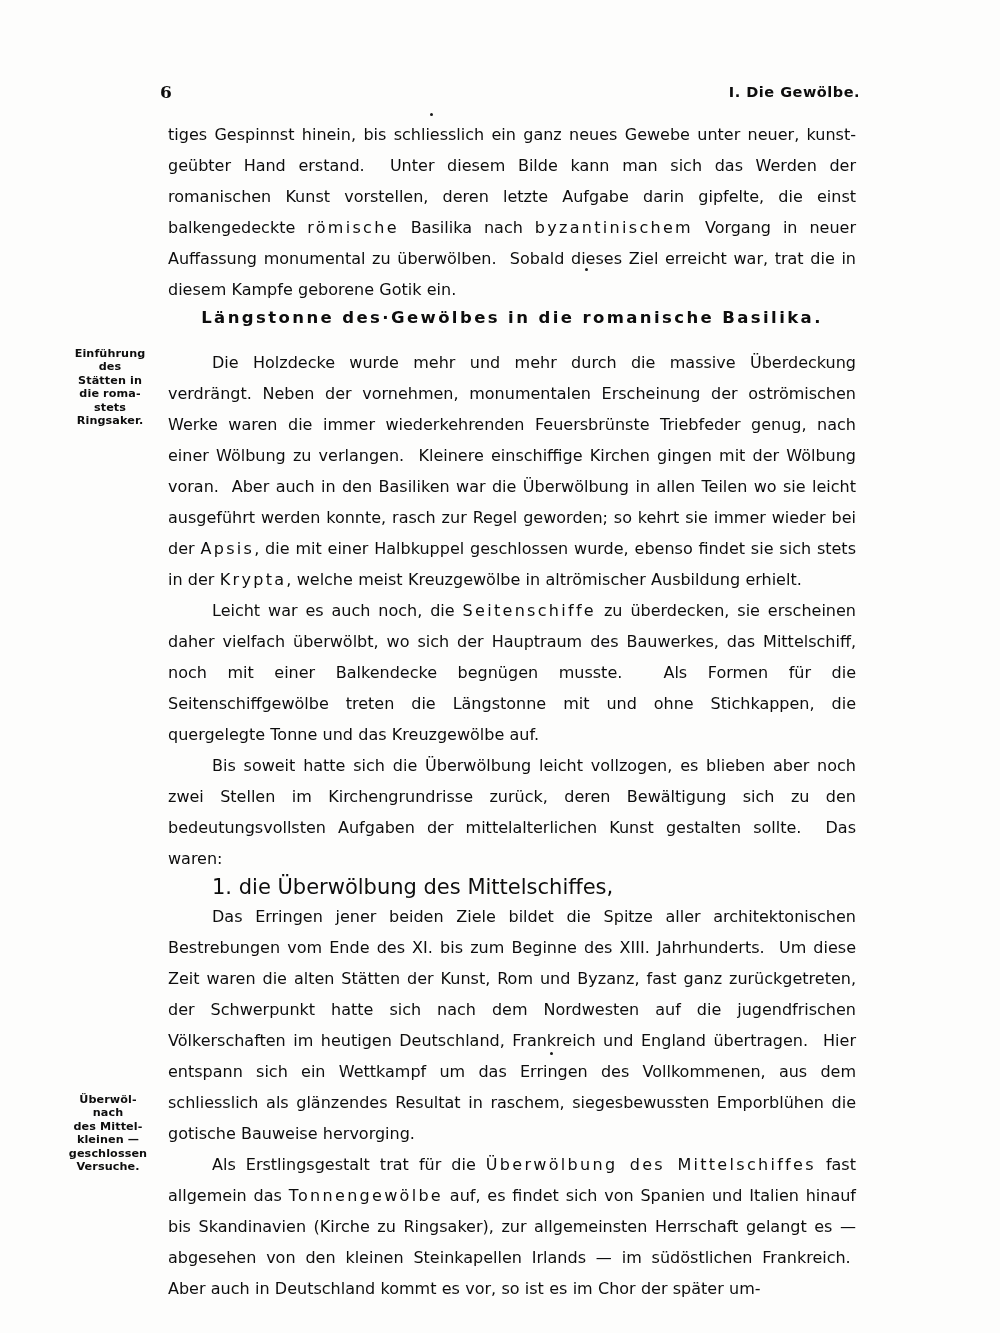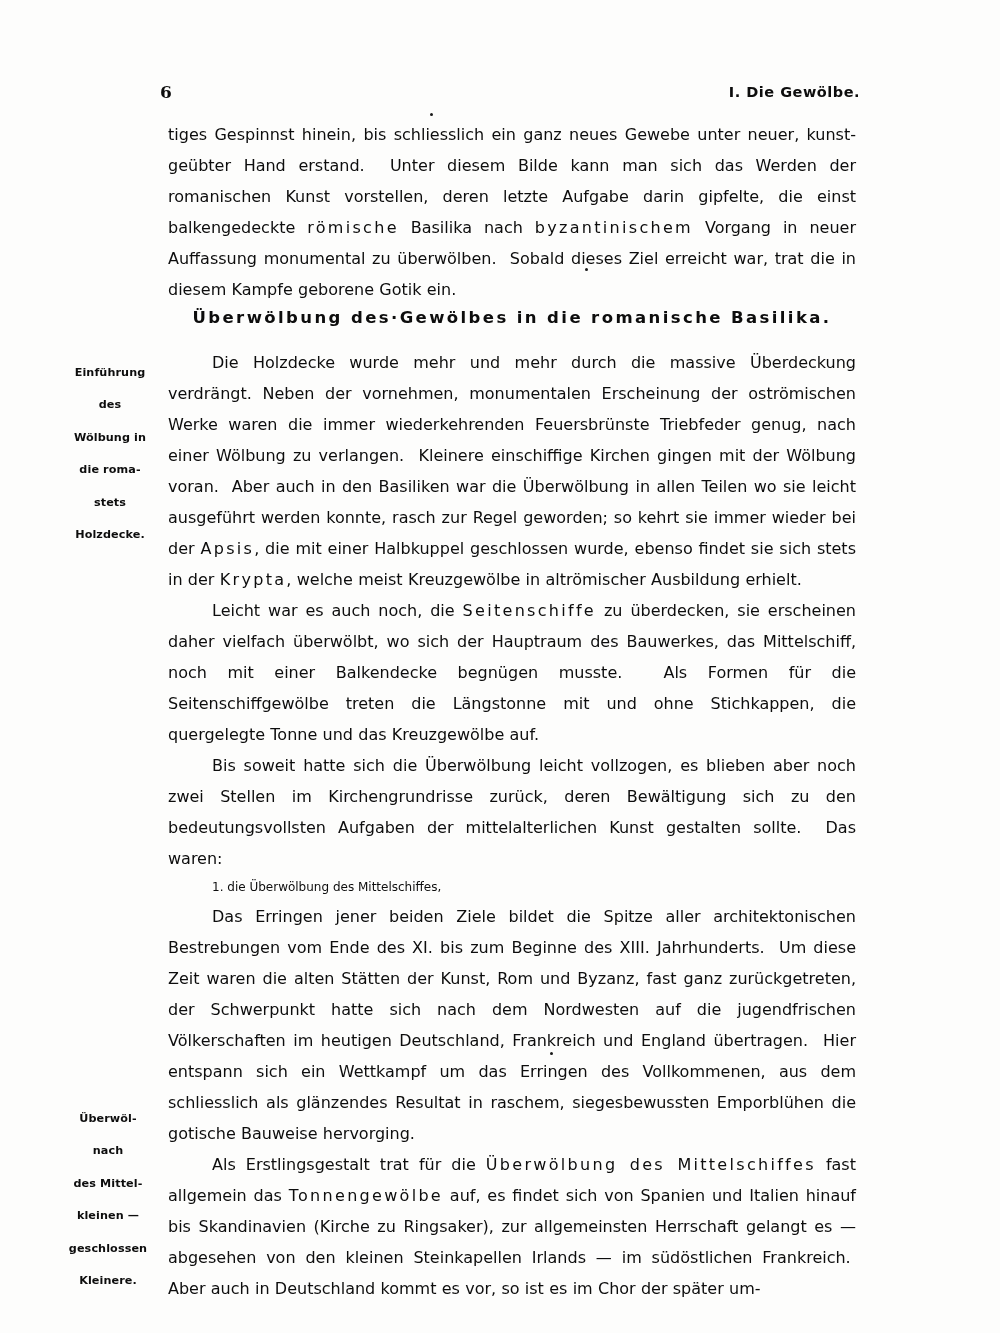--- a/index.html
+++ b/index.html
@@ -70,21 +70,21 @@
     hyphens: none;
     word-spacing: 0.2px;
   }
   p.indent { text-indent: 44px; }
 
   .sp { letter-spacing: 2.3px; }
 
   .listitem {
     margin: 0;
     padding-left: 44px;
-    font-size: 12px;
+    font-size: 21px;
     line-height: 27.4px;
     text-align: left;
   }
 
   
   .sectionhead {
     position: absolute;
     left: 168px;
     top: 308px;
     width: 688px;
@@ -100,21 +100,21 @@
     width: 104px;
     text-align: center;
     font-size: 11.2px;
     line-height: 13.4px;
     font-weight: bold;
     letter-spacing: 0.1px;
   }
   #margin-note-1 { left: 58px; top: 347px; }
   #margin-note-2 { left: 56px; top: 1093px; }
 
-  .mn-line { display: block; white-space: nowrap; margin-top: 19px; }
+  .mn-line { display: block; white-space: nowrap; }
 
   
   .speck {
     position: absolute;
     background: #1a1a1a;
     border-radius: 50%;
   }
 </style>
 </head>
 <body>
@@ -123,38 +123,38 @@
 
   <div class="runhead">
     <span class="folio">6</span>
     <span class="runtitle">I. Die Gewölbe.</span>
   </div>
 
   <div class="speck" style="left:430px; top:113px; width:3px; height:3px;"></div>
   <div class="speck" style="left:585px; top:268px; width:3px; height:3px;"></div>
   <div class="speck" style="left:550px; top:1052px; width:3px; height:3px;"></div>
 
-  <div class="sectionhead">Überwölbung des·Gewölbes in die romanische Basilika.</div>
+  <div class="sectionhead">Längstonne des·Gewölbes in die romanische Basilika.</div>
 
   <div class="marginnote" id="margin-note-1">
     <span class="mn-line">Einführung</span>
     <span class="mn-line">des</span>
-    <span class="mn-line">Wölbung in</span>
+    <span class="mn-line">Stätten in</span>
     <span class="mn-line">die roma-</span>
     <span class="mn-line">stets</span>
-    <span class="mn-line">Holzdecke.</span>
+    <span class="mn-line">Ringsaker.</span>
   </div>
 
   <div class="marginnote" id="margin-note-2">
     <span class="mn-line">Überwöl-</span>
     <span class="mn-line">nach</span>
     <span class="mn-line">des Mittel-</span>
     <span class="mn-line">kleinen —</span>
     <span class="mn-line">geschlossen</span>
-    <span class="mn-line">Kleinere.</span>
+    <span class="mn-line">Versuche.</span>
   </div>
 
   <div class="column" style="top:119px;">
     <p class="tx"><span>tiges Gespinnst hinein, bis schliesslich ein ganz neues Gewebe unter neuer, kunst-geübter Hand erstand.</span>&nbsp; <span>Unter diesem Bilde kann man sich das Werden der romanischen Kunst vorstellen, deren letzte Aufgabe darin gipfelte, die einst balkengedeckte</span> <span class="sp">römische</span> <span>Basilika nach</span> <span class="sp">byzantinischem</span> <span>Vorgang in neuer Auffassung monumental zu überwölben.</span>&nbsp; <span>Sobald dieses Ziel erreicht war, trat die in diesem Kampfe geborene Gotik ein.</span></p>
   </div>
 
   <div class="column" style="top:347px;">
 
     <p class="tx indent"><span>Die Holzdecke wurde mehr und mehr durch die massive Überdeckung verdrängt.</span> <span>Neben der vornehmen, monumentalen Erscheinung der oströmischen Werke waren die immer wiederkehrenden Feuersbrünste Triebfeder genug, nach einer Wölbung zu verlangen.</span>&nbsp; <span>Kleinere einschiffige Kirchen gingen mit der Wölbung voran.</span>&nbsp; <span>Aber auch in den Basiliken war die Überwölbung in allen Teilen wo sie leicht ausgeführt werden konnte, rasch zur Regel geworden; so kehrt sie immer wieder bei der</span> <span class="sp">Apsis</span><span>, die mit einer Halbkuppel geschlossen wurde, ebenso findet sie sich stets in der</span> <span class="sp">Krypta</span><span>, welche meist Kreuzgewölbe in altrömischer Ausbildung erhielt.</span></p>
 

